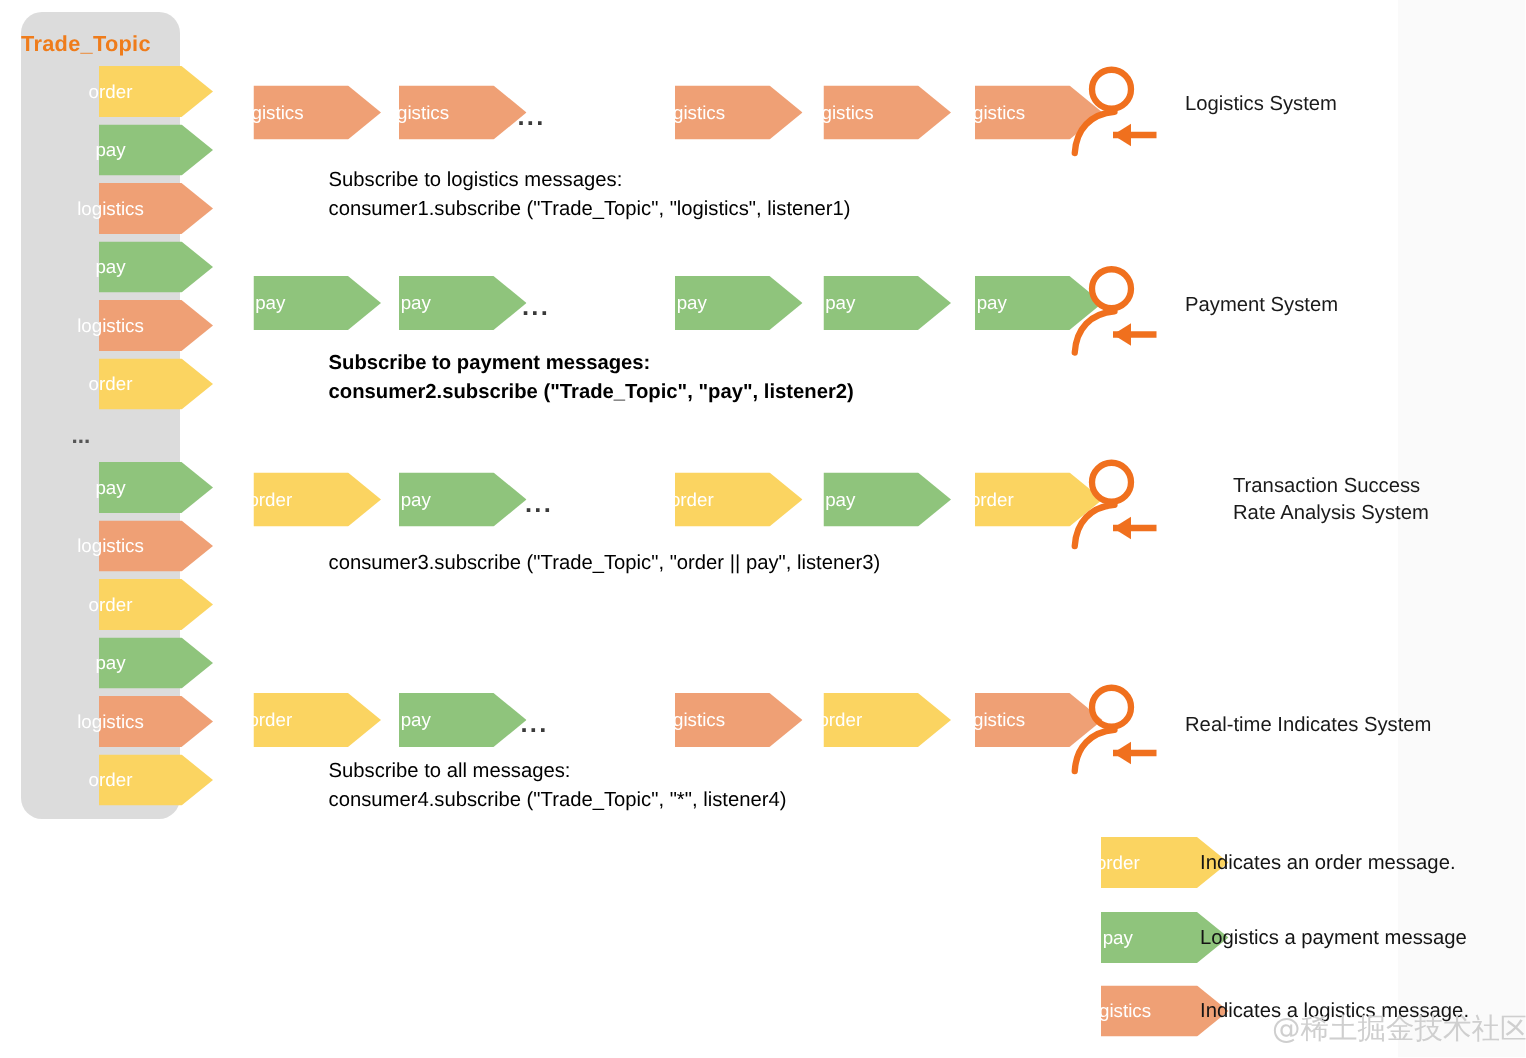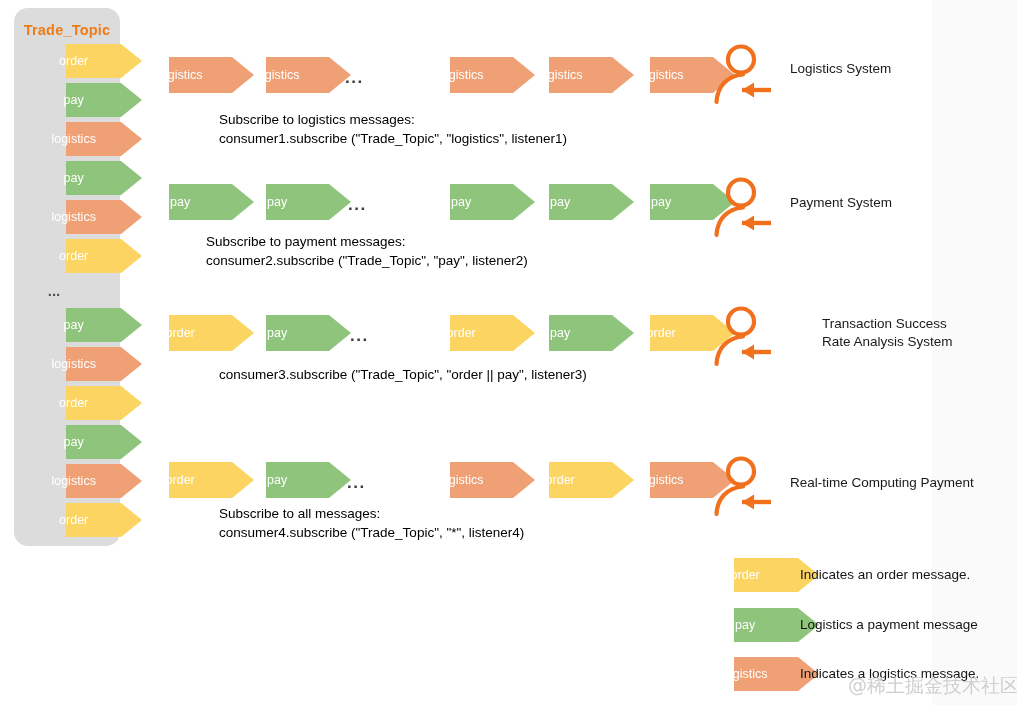--- a/index.html
+++ b/index.html
@@ -36,21 +36,20 @@
     top: 8px;
     width: 106px;
     height: 538px;
     background: #dcdcdc;
     border-radius: 14px;
   }
   #topic-title {
     position: absolute;
     left: 0; top: 14px;
     width: 106px;
-    text-align: center;
     font-size: 14.5px;
     font-weight: bold;
     color: #ef7c1b;
     letter-spacing: .2px;
   }
   .topic-ellipsis {
     position: absolute;
     left: 30px;
     width: 48px;
     text-align: center;
@@ -284,21 +283,21 @@
           <path d="M0,0 L63,0 L85,18 L63,36 L0,36 Z" fill="#8fc47c"></path>
         </svg>
         <span class="chip-label">pay</span>
       </div>
       <div class="chip" style="left: 614px; top: 184px; width: 85px; height: 36px;">
         <svg width="85" height="36" viewBox="0 0 85 36">
           <path d="M0,0 L63,0 L85,18 L63,36 L0,36 Z" fill="#8fc47c"></path>
         </svg>
         <span class="chip-label">pay</span>
       </div>
-      <div class="caption" style="left: 206px; top: 232px;">
+      <div class="caption" style="left: 219px; top: 232px; font-weight: bold;">
         <div>Subscribe to payment messages:</div>
         <div>consumer2.subscribe ("Trade_Topic", "pay", listener2)</div>
       </div>
       <div class="person-icon" style="left: 713px; top: 176px;"><svg width="62" height="62" viewBox="0 0 62 62">
           <circle cx="28" cy="16.5" r="13" fill="none" stroke="#f0701e" stroke-width="4.2"></circle>
           <path d="M30,31.5 C14,33 4.5,43 3.5,59" fill="none" stroke="#f0701e" stroke-width="4.2" stroke-linecap="round"></path>
           <line x1="58" y1="47" x2="29" y2="47" stroke="#f0701e" stroke-width="4.4" stroke-linecap="butt"></line>
           <path d="M29,47 L41,39.5 L41,54.5 Z" fill="#f0701e"></path>
         </svg></div>
       <div class="sys-label" style="left: 790px; top: 194px;">
@@ -383,21 +382,21 @@
         <div>Subscribe to all messages:</div>
         <div>consumer4.subscribe ("Trade_Topic", "*", listener4)</div>
       </div>
       <div class="person-icon" style="left: 713px; top: 455px;"><svg width="62" height="62" viewBox="0 0 62 62">
           <circle cx="28" cy="16.5" r="13" fill="none" stroke="#f0701e" stroke-width="4.2"></circle>
           <path d="M30,31.5 C14,33 4.5,43 3.5,59" fill="none" stroke="#f0701e" stroke-width="4.2" stroke-linecap="round"></path>
           <line x1="58" y1="47" x2="29" y2="47" stroke="#f0701e" stroke-width="4.4" stroke-linecap="butt"></line>
           <path d="M29,47 L41,39.5 L41,54.5 Z" fill="#f0701e"></path>
         </svg></div>
       <div class="sys-label" style="left: 790px; top: 474px;">
-        <div>Real-time Computing Payment</div>
+        <div>Real-time Indicates System</div>
       </div>
     </div>
 
   <div id="legend-container">
       <div class="chip" style="left: 698px; top: 558px; width: 85px; height: 34px;">
         <svg width="85" height="34" viewBox="0 0 85 34">
           <path d="M0,0 L64,0 L85,17 L64,34 L0,34 Z" fill="#fbd461"></path>
         </svg>
         <span class="chip-label">order</span>
       </div>

